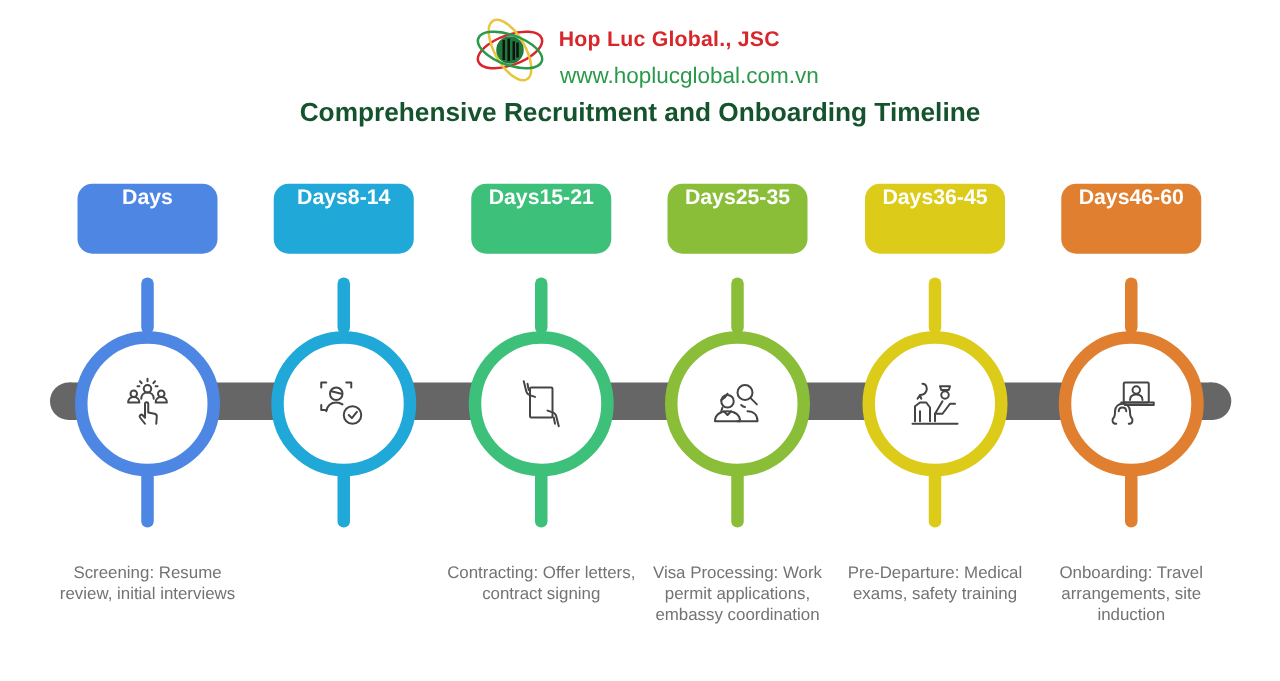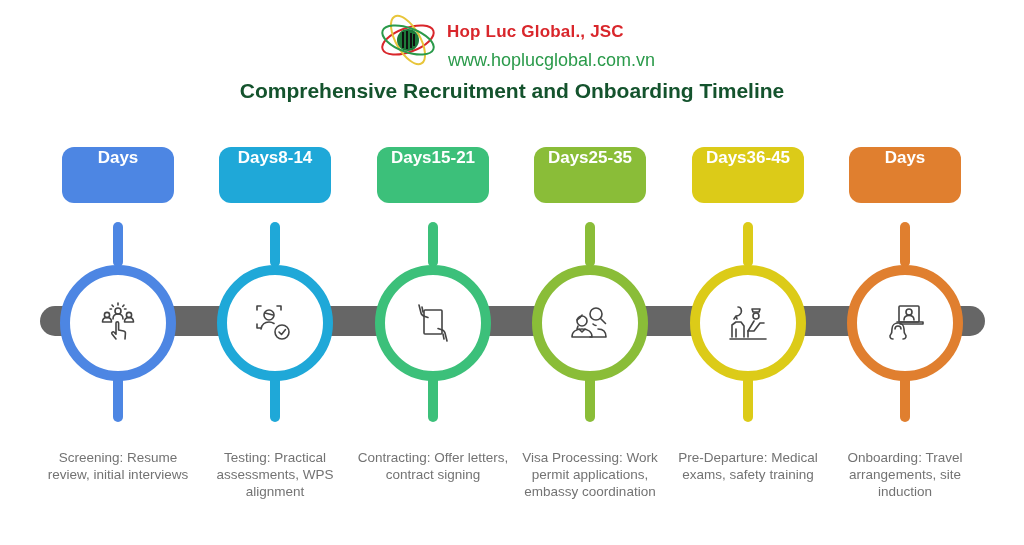--- a/index.html
+++ b/index.html
@@ -78,21 +78,20 @@
   <div class="ring" style="border-color:#1fa8d8;">
     <svg viewBox="0 0 48 48" fill="none" stroke="#444" stroke-width="1.6" stroke-linecap="round" stroke-linejoin="round">
       <path d="M6 11V7h4M26 7h4v4M6 25v4h4"></path>
       <circle cx="18" cy="16" r="5"></circle>
         <path d="M14 14l8 2"></path>
       <path d="M10 30c1-5 4-7 8-7 2 0 3.5.5 5 1.5"></path>
       <circle cx="31" cy="33" r="7"></circle>
         <path d="M28 33l2.5 2.5 4-5"></path>
     </svg>
   </div>
-  <div class="desc">Testing: Practical assessments, WPS alignment</div>
 </div>
 
 <div class="stage" style="left:353px;">
   <div class="badge" style="background:#3cc07a;">
     <span>Days</span>
     <span>15-21</span>
   </div>
   <div class="stem top" style="background:#3cc07a;"></div>
   <div class="stem bottom" style="background:#3cc07a;"></div>
   <div class="ring" style="border-color:#3cc07a;">
@@ -143,20 +142,21 @@
         <path d="M24 32v6"></path>
       <path d="M6 40h36"></path>
     </svg>
   </div>
   <div class="desc">Pre-Departure: Medical exams, safety training</div>
 </div>
 
 <div class="stage" style="left:825px;">
   <div class="badge" style="background:#e07f2f;">
     <span>Days</span>
+    <span>46-60</span>
   </div>
   <div class="stem top" style="background:#e07f2f;"></div>
   <div class="stem bottom" style="background:#e07f2f;"></div>
   <div class="ring" style="border-color:#e07f2f;">
     <svg viewBox="0 0 48 48" fill="none" stroke="#444" stroke-width="1.6" stroke-linecap="round" stroke-linejoin="round">
       <rect x="18" y="7" width="20" height="16" rx="1"></rect>
         <path d="M16 23h26v2H19"></path>
       <circle cx="28" cy="13" r="3"></circle>
         <path d="M23 21c0-3 2-4.5 5-4.5s5 1.5 5 4.5"></path>
       <path d="M12 40c-3 0-4-3-2-5 1-1 1-3 1-5 0-4 3-6 6-6s6 2 6 6c0 2 0 4 1 5 2 2 1 5-2 5"></path>

